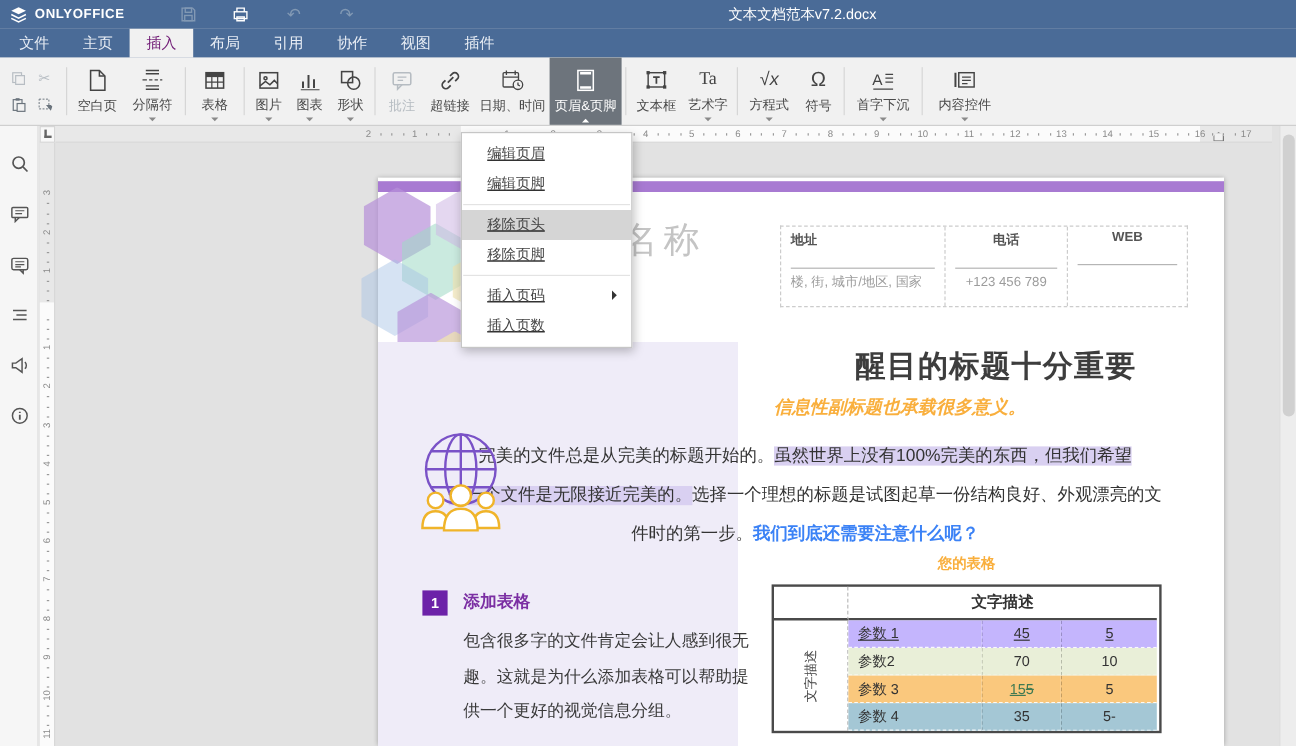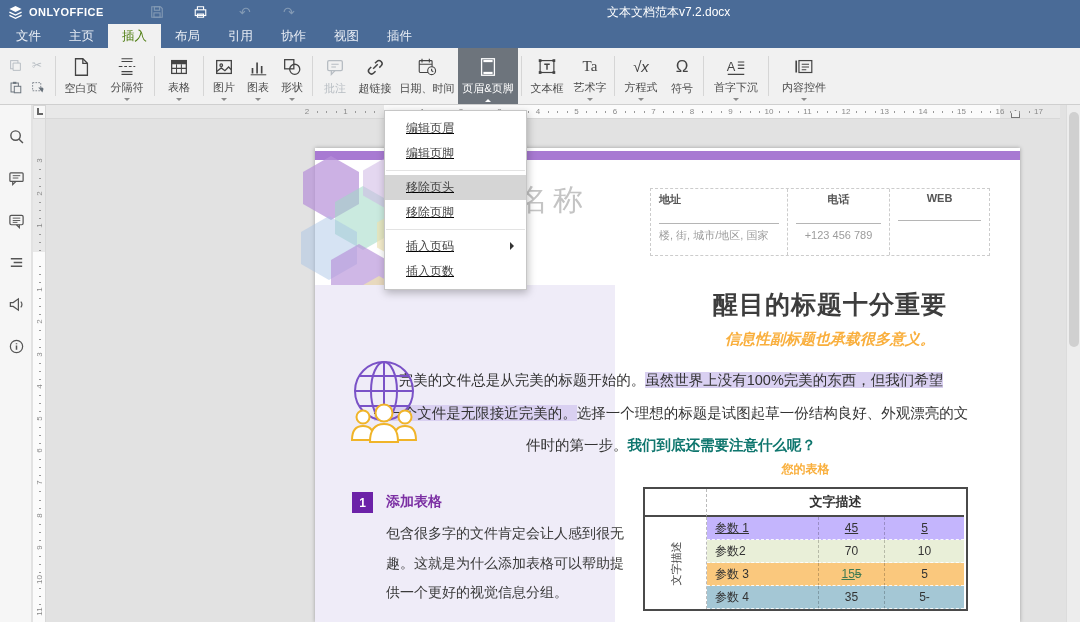--- a/index.html
+++ b/index.html
@@ -10,21 +10,21 @@
   .titlebar{position:absolute;left:0;top:0;width:1080px;height:24px;background:#4a6b97;display:flex;align-items:center;}
   .logo-wrap{display:flex;align-items:center;gap:6px;padding-left:8px;}
   .logo-text{color:#fff;font-size:11px;font-weight:bold;letter-spacing:.5px;}
   .tb-ico{width:26px;height:18px;display:flex;align-items:center;justify-content:center;margin-left:18px;}
   .tb-ico svg{display:block;}
   .undoredo{font-size:14px;line-height:14px;color:#8299b4;}
   .doc-title{position:absolute;left:607px;top:0;height:24px;line-height:24px;color:#fff;font-size:12px;}
   
   .tabbar{position:absolute;left:0;top:24px;width:1080px;height:24px;background:#4a6b97;display:flex;padding-left:2px;}
   .tab{padding:0 14px;line-height:24px;font-size:12.5px;color:#e9eef5;}
-  .tab.active{background:#f1f1f1;color:#4d7c0f;}
+  .tab.active{background:#f1f1f1;color:#701a75;}
   
   .toolbar{position:absolute;left:0;top:48px;width:1080px;height:57px;background:#f1f1f1;border-bottom:1px solid #cfcfcf;display:flex;align-items:stretch;}
   .sep{width:1px;background:#d6d6d6;margin:8px 3px;}
   .clip{width:52px;display:grid;grid-template-columns:1fr 1fr;grid-template-rows:1fr 1fr;padding:6px 4px;}
   .clip>div{display:flex;align-items:center;justify-content:center;}
   .tbn{display:flex;flex-direction:column;align-items:center;padding-top:6px;color:#4a4a4a;}
   .tbn .ic{height:26px;display:flex;align-items:center;justify-content:center;}
   .tbn .lb{font-size:11px;margin-top:1px;white-space:nowrap;}
   .tbn .caret{width:0;height:0;border:3px solid transparent;border-top-color:#8a8a8a;margin-top:3px;}
   .tbn.disabled{color:#b6bcc2;}
@@ -52,25 +52,25 @@
   .band{position:absolute;left:0;top:3px;width:705px;height:9px;background:#a87ad2;}
   .hex{position:absolute;clip-path:polygon(50% 0,100% 25%,100% 75%,50% 100%,0 75%,0 25%);}
   .lavender{position:absolute;left:0;top:137px;width:300px;height:337px;background:#efecf8;}
   .company{position:absolute;left:133px;top:32px;font-size:30px;color:#c4c4c4;letter-spacing:5px;}
   .contact{position:absolute;left:335px;top:40px;width:340px;height:68px;border:1px dashed #ccc;display:flex;}
   .ccol{padding:3px 8px 0 8px;font-size:11px;}
   .ccol+.ccol{border-left:1px dashed #ccc;text-align:center;}
   .ccol .clabel{font-weight:bold;color:#555;padding-bottom:16px;border-bottom:1px solid #b5b5b5;}
   .ccol .cval{color:#9c9c9c;padding-top:4px;line-height:15px;}
   .doc-h1{position:absolute;left:330px;top:140px;width:370px;text-align:center;font-size:25px;font-weight:bold;color:#3d3d3d;letter-spacing:1px;}
-  .doc-h2{position:absolute;left:330px;top:182px;width:370px;text-align:center;font-size:15px;font-weight:bold;font-style:italic;color:#f9af3d;}
+  .doc-h2{position:absolute;left:330px;top:182px;width:370px;font-size:15px;font-weight:bold;font-style:italic;color:#f9af3d;}
   .para{position:absolute;left:18px;top:216px;width:676px;font-size:14.5px;color:#333;}
   .para div{line-height:32.5px;text-align:center;}
   .hl{background:#d9d0f1;}
-  .accent{color:#0f766e;font-weight:bold;}
+  .accent{color:#3b82f6;font-weight:bold;}
   .globe{position:absolute;left:28px;top:208px;}
   .secnum{position:absolute;left:37px;top:344px;width:21px;height:21px;background:#6c22a8;color:#fff;font-size:12px;font-weight:bold;display:flex;align-items:center;justify-content:center;}
   .sechead{position:absolute;left:71px;top:345px;font-size:14px;font-weight:bold;color:#7b2fa3;}
   .secbody{position:absolute;left:71px;top:371px;width:248px;font-size:14px;line-height:29.5px;color:#3a3a3a;}
   .tcaption{position:absolute;left:328px;top:313px;width:325px;text-align:center;font-size:12px;font-weight:bold;color:#f9af3d;}
   .dtable{position:absolute;left:328px;top:339px;width:325px;height:124px;border:2px solid #4a4a4a;background:#fff;
           display:grid;grid-template-columns:62px 111px 66px 80px;grid-template-rows:28px 23px 23px 23px 23px;font-size:12px;color:#333;}
   .dtable .hblank{grid-column:1;grid-row:1;border-right:1px dashed #bbb;border-bottom:2px solid #4a4a4a;}
   .dtable .hspan{grid-column:2/5;grid-row:1;display:flex;align-items:center;justify-content:center;font-weight:bold;font-size:13px;border-bottom:2px solid #4a4a4a;}
   .dtable .rowhead{grid-column:1;grid-row:2/6;border-right:1px dashed #bbb;display:flex;align-items:center;justify-content:center;}

